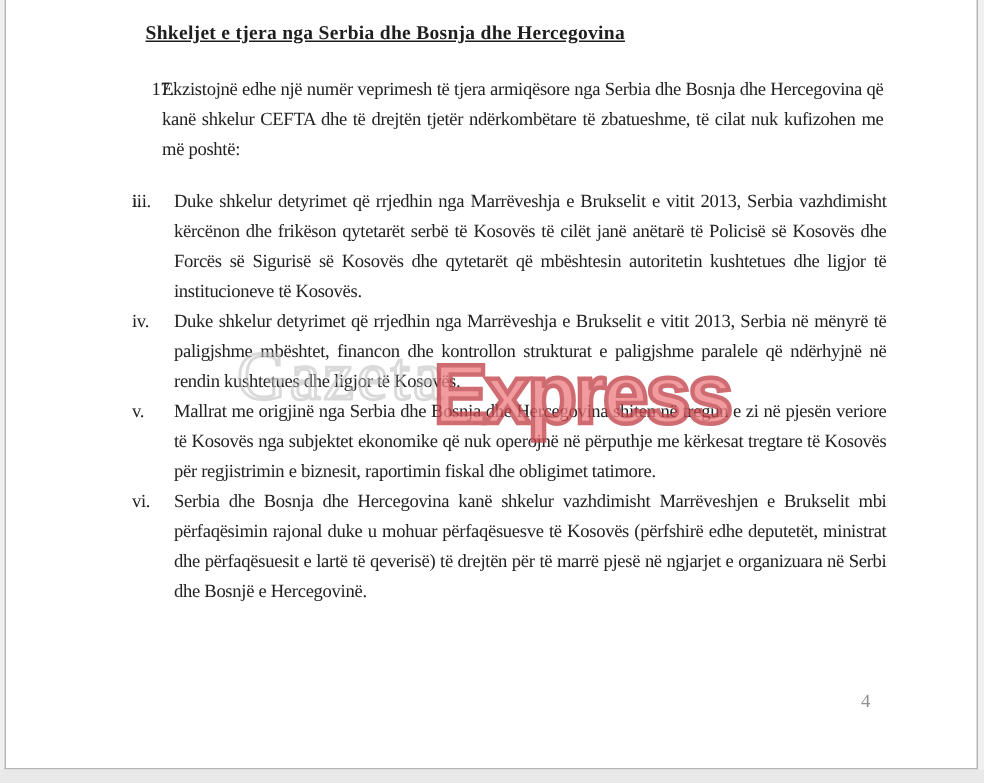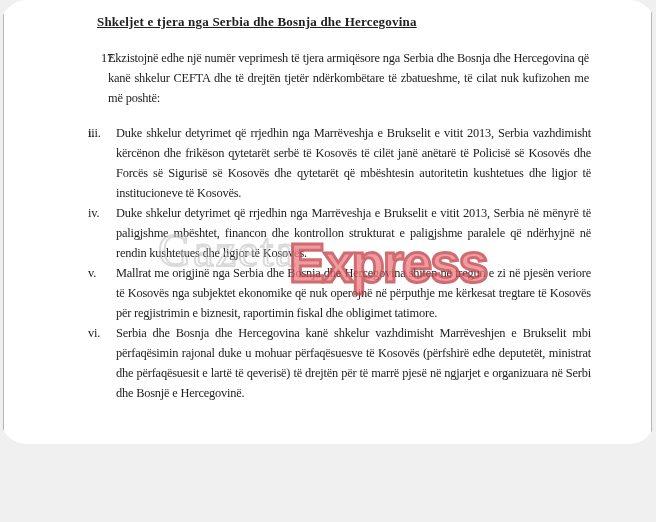--- a/index.html
+++ b/index.html
@@ -9,23 +9,22 @@
   }
   *{margin:0;padding:0;box-sizing:border-box;}
   html,body{width:656px;height:522px;overflow:hidden;}
   body{
     background:#f0f0f0;
     font-family:"Liberation Serif", serif;
     position:relative;
   }
   .viewport{
     position:absolute;
-    left:0;top:0;width:656px;height:444px;
+    left:0;top:0;width:656px;height:522px;
     overflow:hidden;
-    border-radius:27px;
   }
   .page{
     position:absolute;
     left:3px;top:-1px;
     width:649px;height:514px;
     background:#ffffff;
     border:1px solid #b5b5b5;
     border-top:none;
     overflow:hidden;
   }

